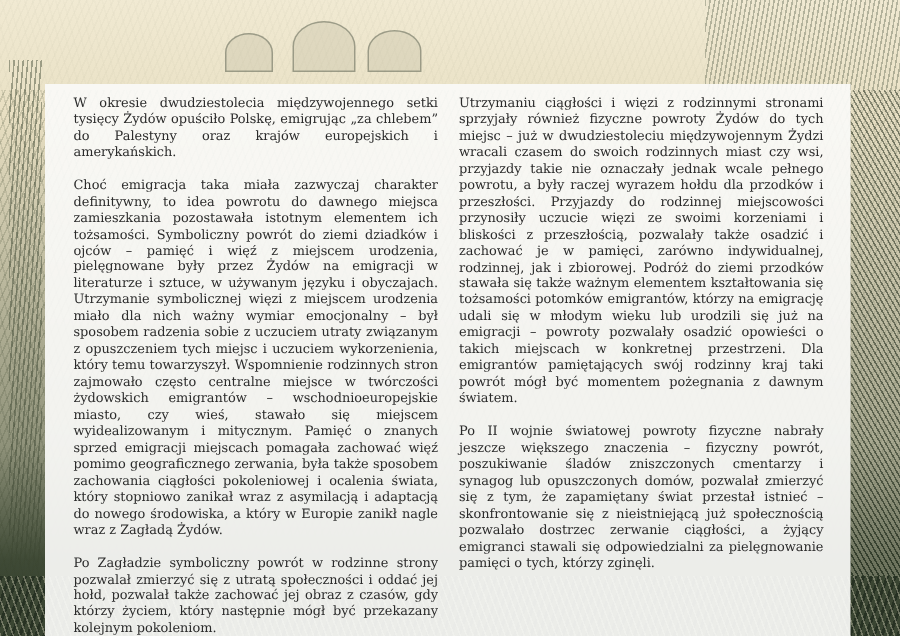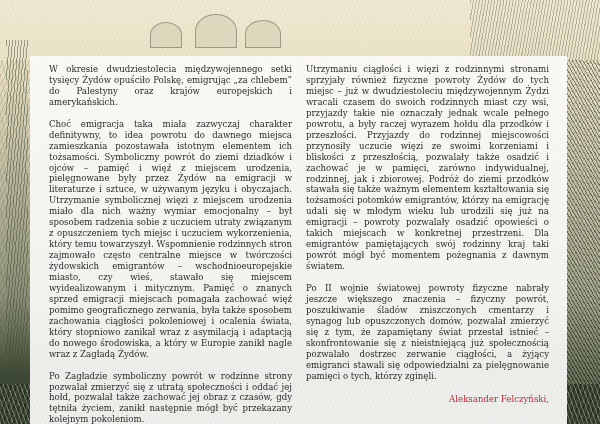--- a/index.html
+++ b/index.html
@@ -68,22 +68,21 @@
   <div class="tower"></div>
   <div class="left-fig"></div>
   <div class="right-strip"></div>
   <div class="bottom-strip"></div>
 </div>
 
 <div class="panel">
   <div class="col left">
     <p>W okresie dwudziestolecia międzywojennego setki tysięcy Żydów opuściło Polskę, emigrując „za chlebem” do Palestyny oraz krajów europejskich i amerykańskich.</p>
     <p>Choć emigracja taka miała zazwyczaj charakter definitywny, to idea powrotu do dawnego miejsca zamieszkania pozostawała istotnym elementem ich tożsamości. Symboliczny powrót do ziemi dziadków i ojców – pamięć i więź z miejscem urodzenia, pielęgnowane były przez Żydów na emigracji w literaturze i sztuce, w używanym języku i obyczajach. Utrzymanie symbolicznej więzi z miejscem urodzenia miało dla nich ważny wymiar emocjonalny – był sposobem radzenia sobie z uczuciem utraty związanym z opuszczeniem tych miejsc i uczuciem wykorzenienia, który temu towarzyszył. Wspomnienie rodzinnych stron zajmowało często centralne miejsce w twórczości żydowskich emigrantów – wschodnioeuropejskie miasto, czy wieś, stawało się miejscem wyidealizowanym i mitycznym. Pamięć o znanych sprzed emigracji miejscach pomagała zachować więź pomimo geograficznego zerwania, była także sposobem zachowania ciągłości pokoleniowej i ocalenia świata, który stopniowo zanikał wraz z asymilacją i adaptacją do nowego środowiska, a który w Europie zanikł nagle wraz z Zagładą Żydów.</p>
-    <p>Po Zagładzie symboliczny powrót w rodzinne strony pozwalał zmierzyć się z utratą społeczności i oddać jej hołd, pozwalał także zachować jej obraz z czasów, gdy tętniła życiem, zanikł następnie mógł być przekazany kolejnym pokoleniom.</p>
+    <p>Po Zagładzie symboliczny powrót w rodzinne strony pozwalał zmierzyć się z utratą społeczności i oddać jej hołd, pozwalał także zachować jej obraz z czasów, gdy którzy życiem, który następnie mógł być przekazany kolejnym pokoleniom.</p>
   </div>
   <div class="col right">
     <p>Utrzymaniu ciągłości i więzi z rodzinnymi stronami sprzyjały również fizyczne powroty Żydów do tych miejsc – już w dwudziestoleciu międzywojennym Żydzi wracali czasem do swoich rodzinnych miast czy wsi, przyjazdy takie nie oznaczały jednak wcale pełnego powrotu, a były raczej wyrazem hołdu dla przodków i przeszłości. Przyjazdy do rodzinnej miejscowości przynosiły uczucie więzi ze swoimi korzeniami i bliskości z przeszłością, pozwalały także osadzić i zachować je w pamięci, zarówno indywidualnej, rodzinnej, jak i zbiorowej. Podróż do ziemi przodków stawała się także ważnym elementem kształtowania się tożsamości potomków emigrantów, którzy na emigrację udali się w młodym wieku lub urodzili się już na emigracji – powroty pozwalały osadzić opowieści o takich miejscach w konkretnej przestrzeni. Dla emigrantów pamiętających swój rodzinny kraj taki powrót mógł być momentem pożegnania z dawnym światem.</p>
     <p>Po II wojnie światowej powroty fizyczne nabrały jeszcze większego znaczenia – fizyczny powrót, poszukiwanie śladów zniszczonych cmentarzy i synagog lub opuszczonych domów, pozwalał zmierzyć się z tym, że zapamiętany świat przestał istnieć – skonfrontowanie się z nieistniejącą już społecznością pozwalało dostrzec zerwanie ciągłości, a żyjący emigranci stawali się odpowiedzialni za pielęgnowanie pamięci o tych, którzy zginęli.</p>
     <div class="signature">
-      <div>Aleksander Felczyński,</div>
     </div>
   </div>
 </div>
 
 </body></html>

